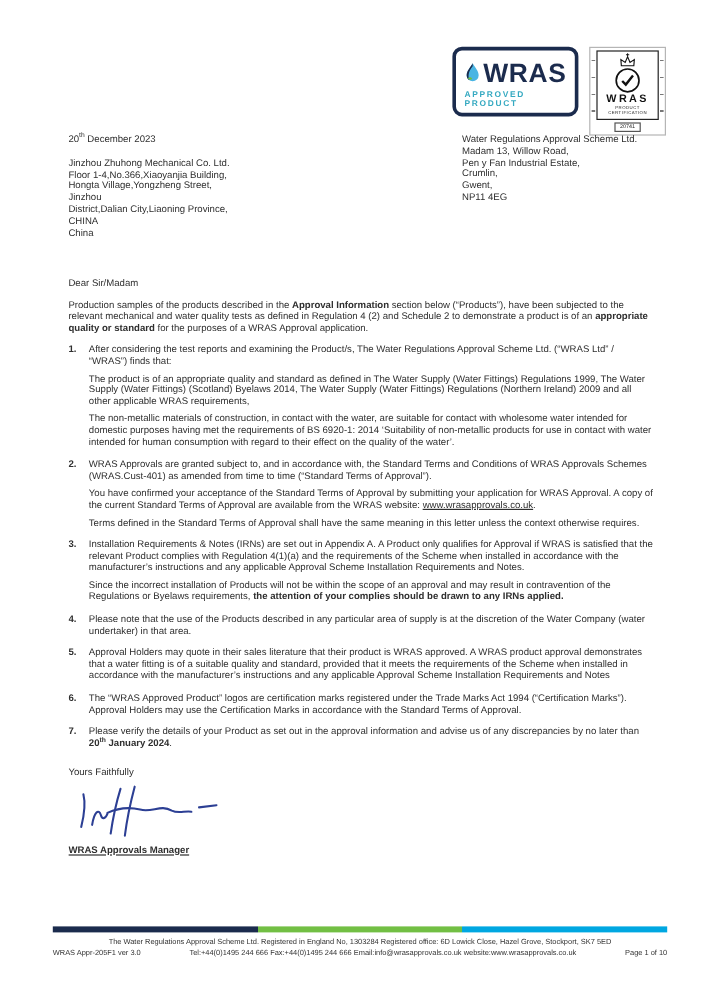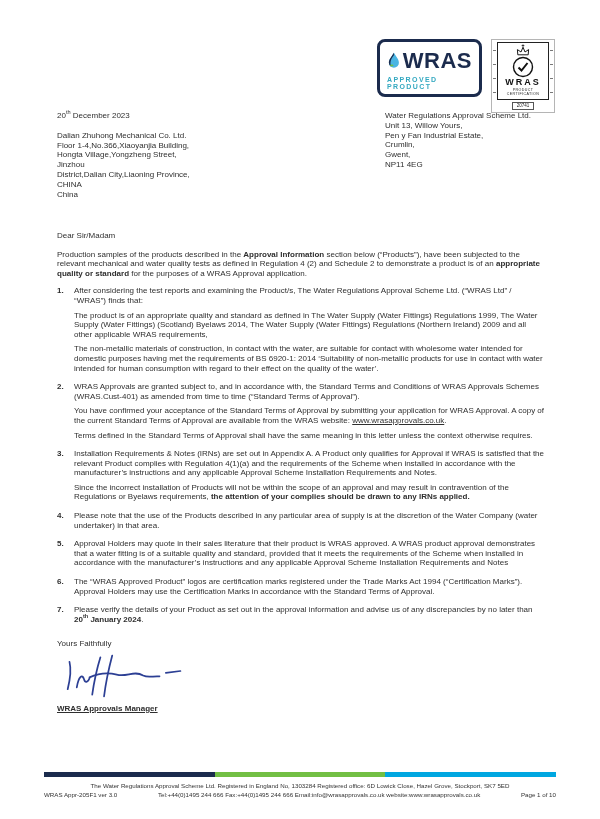--- a/index.html
+++ b/index.html
@@ -102,32 +102,32 @@
         <div class="ukas-sub">PRODUCT CERTIFICATION</div>
       </div>
       <div class="ukas-num">20741</div>
     </div>
   </div>
 
   <div class="addresses">
     <div class="addr-left">
       <div class="date-line"><span>20</span><sup>th</sup><span> December 2023</span></div>
       <div>
-          <div>Dalian Zhuhong Mechanical Co. Ltd.</div>
+          <div>Jinzhou Zhuhong Mechanical Co. Ltd.</div>
           <div>Floor 1-4,No.366,Xiaoyanjia Building,</div>
           <div>Hongta Village,Yongzheng Street,</div>
           <div>Jinzhou</div>
           <div>District,Dalian City,Liaoning Province,</div>
           <div>CHINA</div>
           <div>China</div>
         </div>
     </div>
     <div class="addr-right">
         <div>Water Regulations Approval Scheme Ltd.</div>
-        <div>Unit 13, Willow Yours,</div>
+        <div>Madam 13, Willow Road,</div>
         <div>Pen y Fan Industrial Estate,</div>
         <div>Crumlin,</div>
         <div>Gwent,</div>
         <div>NP11 4EG</div>
       </div>
   </div>
 
   <div class="main">
     <div class="salutation">Dear Sir/Madam</div>
     <p class="intro"><span>Production samples of the products described in the </span><span class="b">Approval Information</span><span> section below (“Products”), have been subjected to the relevant mechanical and water quality tests as defined in Regulation 4 (2) and Schedule 2 to demonstrate a product is of an </span><span class="b">appropriate quality or standard</span><span> for the purposes of a WRAS Approval application.</span></p>

